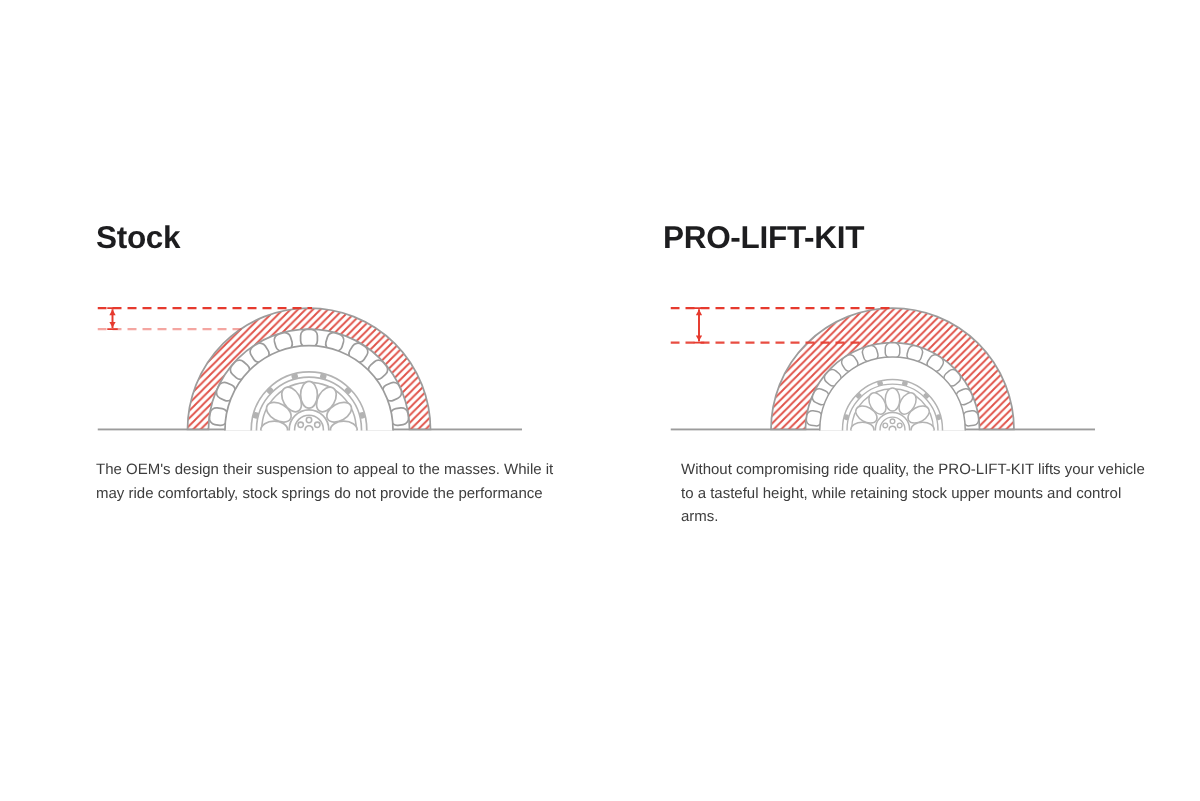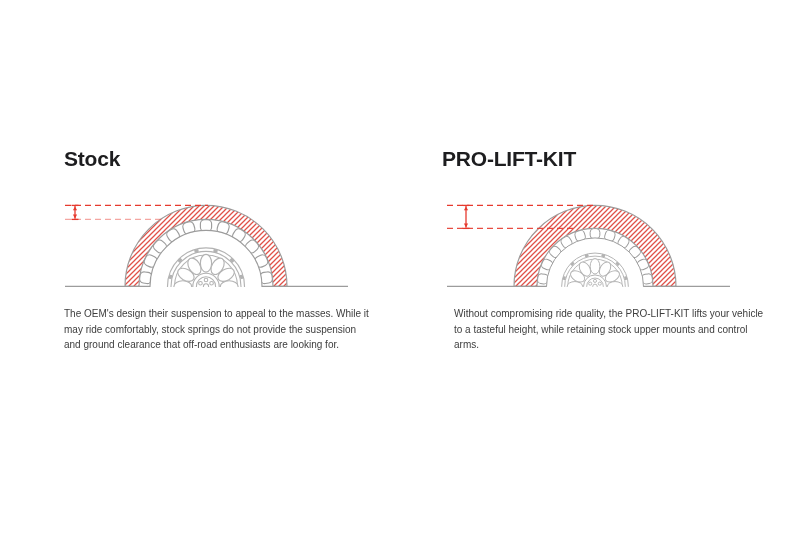--- a/index.html
+++ b/index.html
@@ -220,22 +220,21 @@
       <line x1="19" y1="11.1" x2="19" y2="32.7"></line>
       <line x1="15.5" y1="10.4" x2="22.5" y2="10.4"></line>
       <line x1="15.5" y1="33.4" x2="22.5" y2="33.4"></line>
       <path stroke="none" d="M16.9 15.2 L21.1 15.2 L19 11.4 Z"></path>
       <path stroke="none" d="M16.9 28.6 L21.1 28.6 L19 32.4 Z"></path>
     </g>
   </svg></div>
 
   <div class="desc p0">
     <div>The OEM's design their suspension to appeal to the masses. While it</div>
-    <div>may ride comfortably, stock springs do not provide the suspension</div>
-    <div>and ground clearance that off-road enthusiasts are looking for.</div>
+    <div>may ride comfortably, stock springs do not provide the performance</div>
   </div>
 
   <div class="desc p1">
     <div>Without compromising ride quality, the PRO-LIFT-KIT lifts your vehicle</div>
     <div>to a tasteful height, while retaining stock upper mounts and control</div>
     <div>arms.</div>
   </div>
 
 </div>
 

